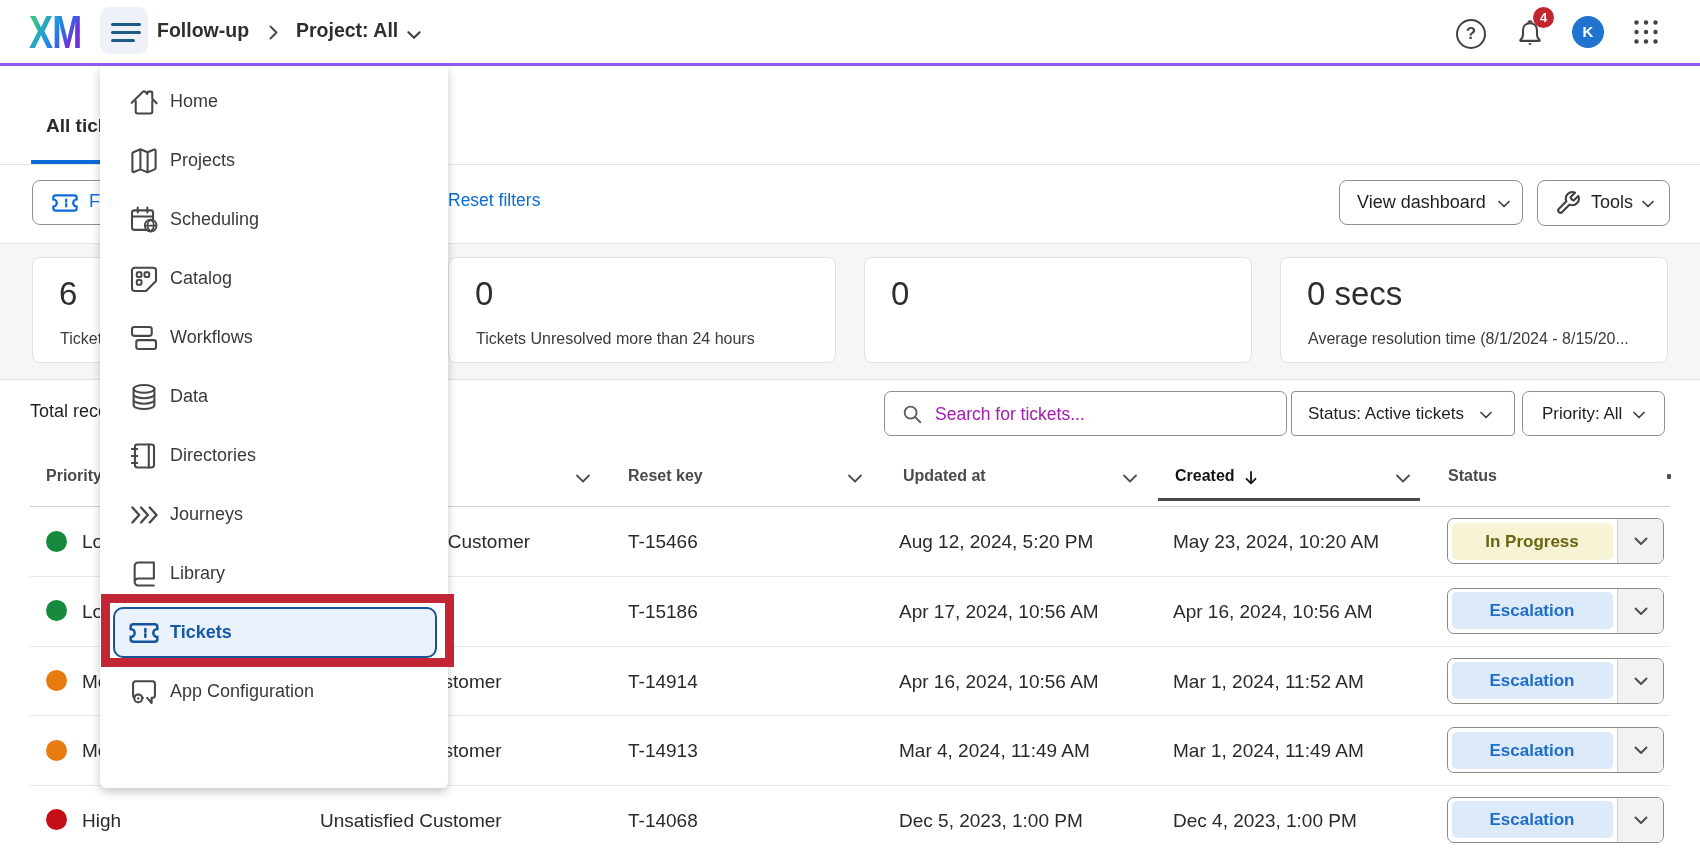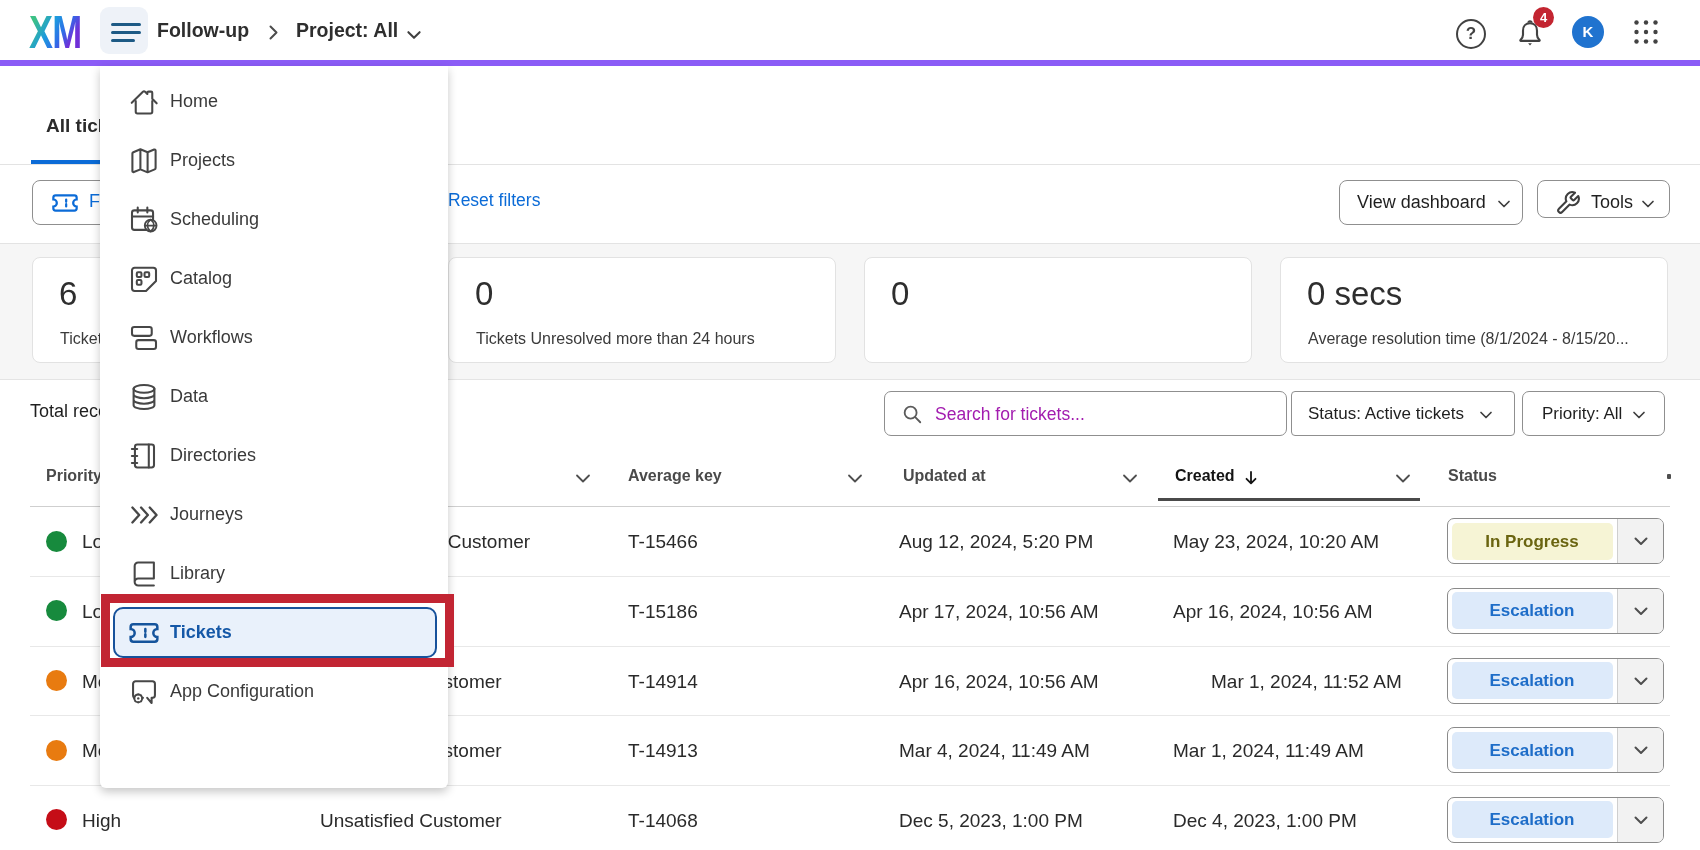--- a/index.html
+++ b/index.html
@@ -1,21 +1,21 @@
 <!DOCTYPE html>
 <html><head>
 <meta charset="utf-8">
 <style>
 * { margin:0; padding:0; box-sizing:border-box; }
 html,body { width:1700px; height:850px; overflow:hidden; background:#fff;
   font-family:"Liberation Sans", sans-serif; position:relative; }
 .abs { position:absolute; }
 
 #topbar { position:absolute; left:0; top:0; width:1700px; height:66px; background:#fff;
-  border-bottom:6px solid #8b5cf6; z-index:30; }
+  border-bottom:3px solid #8b5cf6; z-index:30; }
 #hamb { position:absolute; left:100px; top:7px; width:48px; height:47px; background:#eef2f8; border-radius:9px; }
 #hamb i { position:absolute; left:11px; height:3.4px; background:#1d5a85; border-radius:2px; display:block; }
 .crumb { font-size:19.5px; font-weight:600; color:#2e2e2e; }
 
 .btn { position:absolute; border:1px solid #8f8f8f; border-radius:8px; background:#fff;
   font-size:18px; color:#1f1f1f; }
 .blue { color:#0b6bd7; }
 .hline { position:absolute; left:0; width:1700px; background:#e3e3e3; height:1px; }
 
 .card { position:absolute; top:257px; height:106px; width:388px; background:#fff;
@@ -57,21 +57,21 @@
   <span style="position:absolute;left:56px;top:10px;" class="blue">Filter tickets</span>
 </div>
 <div class="abs blue" style="left:448px; top:190px; font-size:17.5px;">Reset filters</div>
 
 <div class="btn" style="left:1339px; top:180px; width:184px; height:45px;">
   <span style="position:absolute;left:17px;top:11px;">View dashboard</span>
   <svg width="16" height="16" viewBox="0 0 16 16" style="position:absolute;left:156px;top:15px;">
       <path d="M3 5.5l5 5 5-5" fill="none" stroke="#3f3f3f" stroke-width="1.7" stroke-linecap="round" stroke-linejoin="round"></path>
     </svg>
 </div>
-<div class="btn" style="left:1537px; top:180px; width:133px; height:38px;">
+<div class="btn" style="left:1537px; top:180px; width:133px; height:46px;">
   <svg width="26" height="26" viewBox="0 0 24 24" style="position:absolute;left:17px;top:9px;">
     <path d="M14.7 6.3a1 1 0 0 0 0 1.4l1.6 1.6a1 1 0 0 0 1.4 0l3.77-3.77a6 6 0 0 1-7.94 7.94l-6.91 6.91a2.12 2.12 0 0 1-3-3l6.91-6.91a6 6 0 0 1 7.94-7.94l-3.76 3.76z" fill="none" stroke="#3f3f3f" stroke-width="1.9" stroke-linecap="round" stroke-linejoin="round"></path>
   </svg>
   <span style="position:absolute;left:53px;top:11px;">Tools</span>
   <svg width="16" height="16" viewBox="0 0 16 16" style="position:absolute;left:102px;top:15px;">
       <path d="M3 5.5l5 5 5-5" fill="none" stroke="#3f3f3f" stroke-width="1.7" stroke-linecap="round" stroke-linejoin="round"></path>
     </svg>
 </div>
 <div class="hline" style="top:243px;"></div>
 
@@ -110,21 +110,21 @@
   <span style="position:absolute;left:19px;top:12px;font-size:17px;">Priority: All</span>
   <svg width="16" height="16" viewBox="0 0 16 16" style="position:absolute;left:108px;top:15px;">
       <path d="M3 5.5l5 5 5-5" fill="none" stroke="#3f3f3f" stroke-width="1.7" stroke-linecap="round" stroke-linejoin="round"></path>
     </svg>
 </div>
 
 <div class="hcell" style="left:46px;">Priority</div>
 <svg class="abs" width="18" height="12" viewBox="0 0 18 12" style="left:574px;top:473px;">
     <path d="M3 2.5l6 6 6-6" fill="none" stroke="#4f4f4f" stroke-width="1.8" stroke-linecap="round" stroke-linejoin="round"></path>
   </svg>
-<div class="hcell" style="left:628px;">Average key</div>
+<div class="hcell" style="left:628px;">Reset key</div>
 <svg class="abs" width="18" height="12" viewBox="0 0 18 12" style="left:846px;top:473px;">
     <path d="M3 2.5l6 6 6-6" fill="none" stroke="#4f4f4f" stroke-width="1.8" stroke-linecap="round" stroke-linejoin="round"></path>
   </svg>
 <div class="hcell" style="left:903px;">Updated at</div>
 <svg class="abs" width="18" height="12" viewBox="0 0 18 12" style="left:1121px;top:473px;">
     <path d="M3 2.5l6 6 6-6" fill="none" stroke="#4f4f4f" stroke-width="1.8" stroke-linecap="round" stroke-linejoin="round"></path>
   </svg>
 <div class="hcell" style="left:1175px; color:#141414;">Created</div>
 <svg class="abs" width="16" height="16" viewBox="0 0 16 16" style="left:1243px;top:470px;">
     <path d="M8 2v11M3.5 8.8L8 13.3l4.5-4.5" fill="none" stroke="#141414" stroke-width="1.8" stroke-linecap="round" stroke-linejoin="round"></path>
@@ -166,21 +166,21 @@
           <path d="M2.5 2.5l5.5 5.5 5.5-5.5" fill="none" stroke="#4f4f4f" stroke-width="2" stroke-linecap="round" stroke-linejoin="round"></path>
         </svg>
       </div>
     </div>
     <div class="rowline" style="top:645.7px"></div>
     <div class="dot" style="top:670px;background:#e87b10"></div>
     <div class="cell" style="left:82px;top:671.5px">Medium</div>
     <div class="cell" style="left:320px;top:671.5px">Unsatisfied Customer</div>
     <div class="cell" style="left:628px;top:671.5px">T-14914</div>
     <div class="cell" style="left:899px;top:671.5px">Apr 16, 2024, 10:56 AM</div>
-    <div class="cell" style="left:1211px;top:671.5px">Mar 1, 2024, 11:52 AM</div>
+    <div class="cell" style="left:1173px;top:671.5px">Mar 1, 2024, 11:52 AM</div>
     <div class="sbtn" style="top:657.5px">
       <div class="lab" style="background:#ddeafa;color:#1e6dc8">Escalation</div>
       <div class="cv">
         <svg width="16" height="12" viewBox="0 0 16 12">
           <path d="M2.5 2.5l5.5 5.5 5.5-5.5" fill="none" stroke="#4f4f4f" stroke-width="2" stroke-linecap="round" stroke-linejoin="round"></path>
         </svg>
       </div>
     </div>
     <div class="rowline" style="top:715.3px"></div>
     <div class="dot" style="top:739.5999999999999px;background:#e87b10"></div>

